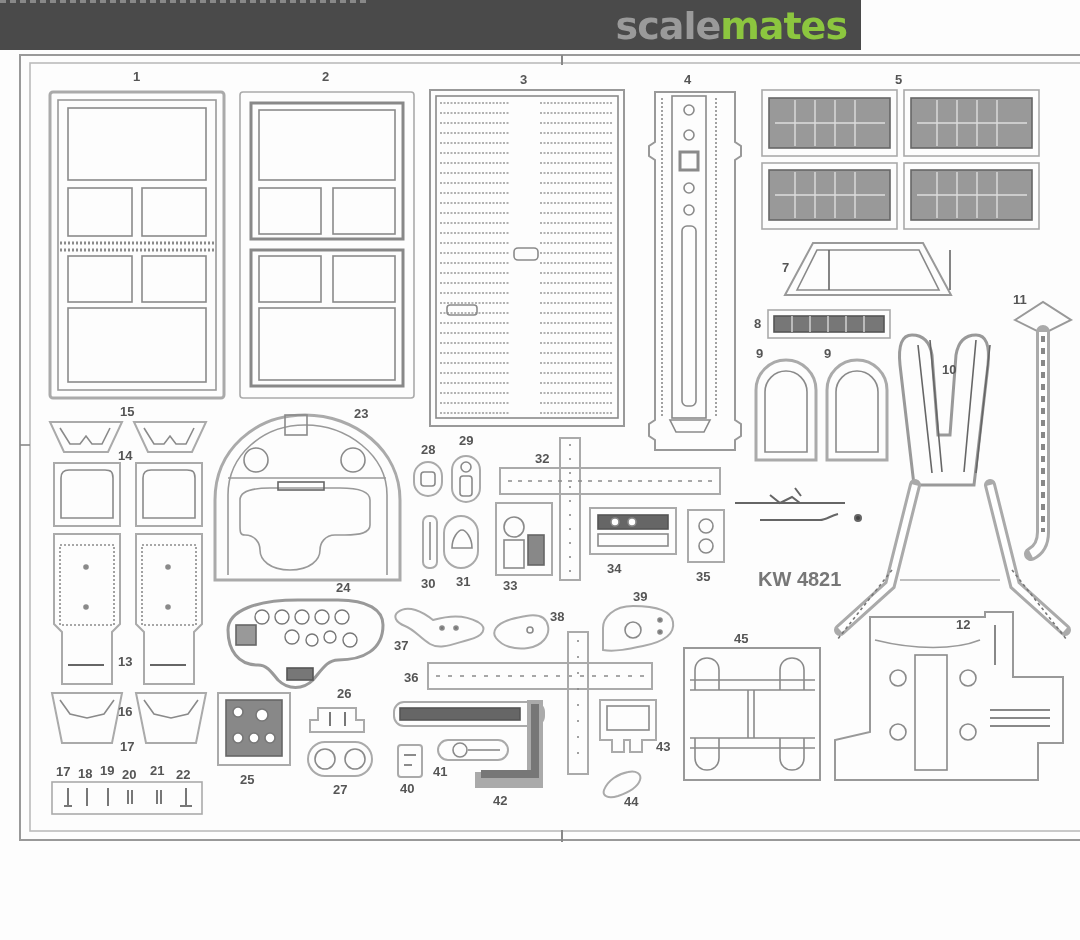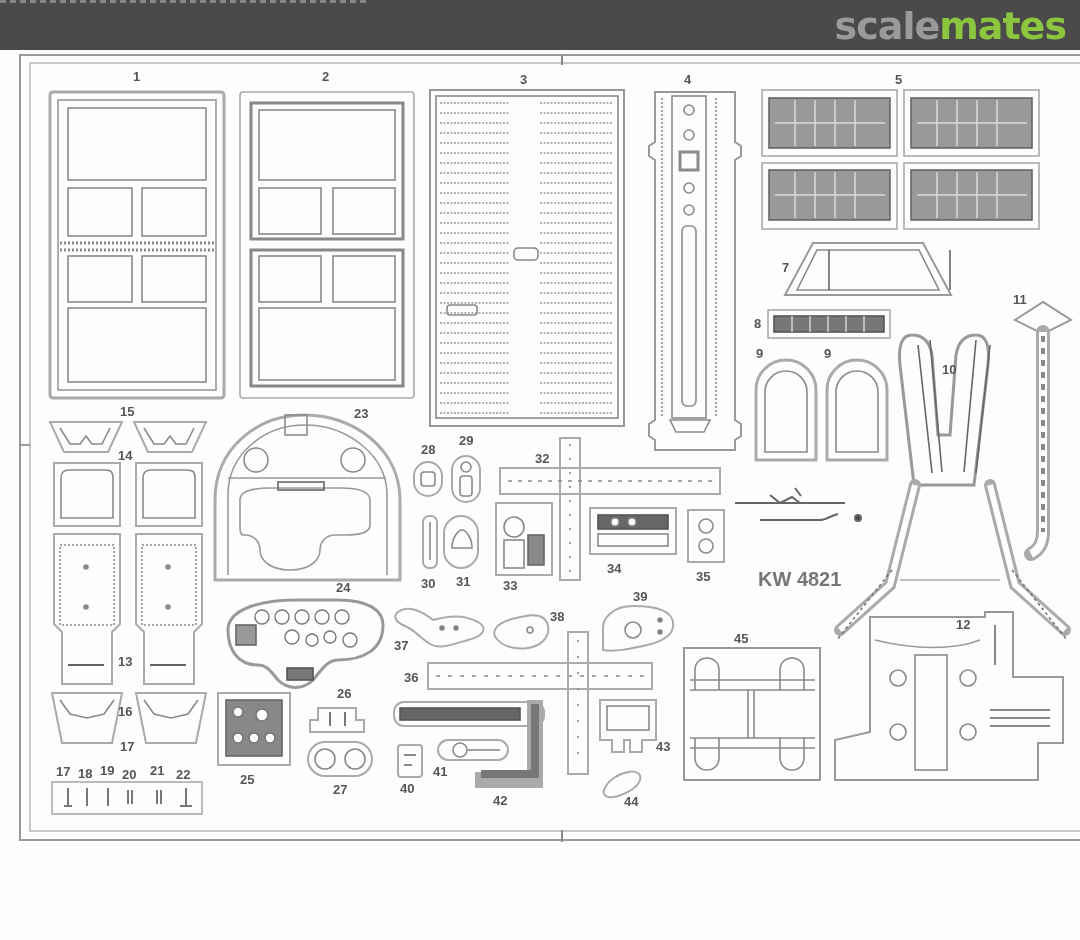--- a/index.html
+++ b/index.html
@@ -1,17 +1,17 @@
 <!DOCTYPE html>
 <html><head>
 <meta charset="utf-8">
 <style>
   html,body{margin:0;padding:0;}
   body{width:1080px;height:940px;background:#fdfdfd;position:relative;overflow:hidden;font-family:"Liberation Sans",sans-serif;}
-  .topbar{position:absolute;left:0;top:0;width:1080px;height:50px;background:#4a4a4a;}
+  .topbar{position:absolute;left:0;top:0;width:861px;height:50px;background:#4a4a4a;}
   .topbar .dots{position:absolute;left:0;top:0;width:370px;height:3px;background:repeating-linear-gradient(90deg,#888 0 6px,transparent 6px 10px);}
   .logo{position:absolute;right:14px;top:4px;font-family:"DejaVu Sans",sans-serif;font-weight:bold;font-size:38px;letter-spacing:-1px;line-height:44px;}
   .logo .a{color:#9a9a9a;}
   .logo .b{color:#8cc63f;}
   .fret{position:absolute;left:0;top:50px;width:1080px;height:800px;}
   svg text{font-family:"Liberation Sans",sans-serif;font-weight:bold;fill:#555;}
   .lbl{font-size:13px;}
 </style>
 </head>
 <body>

